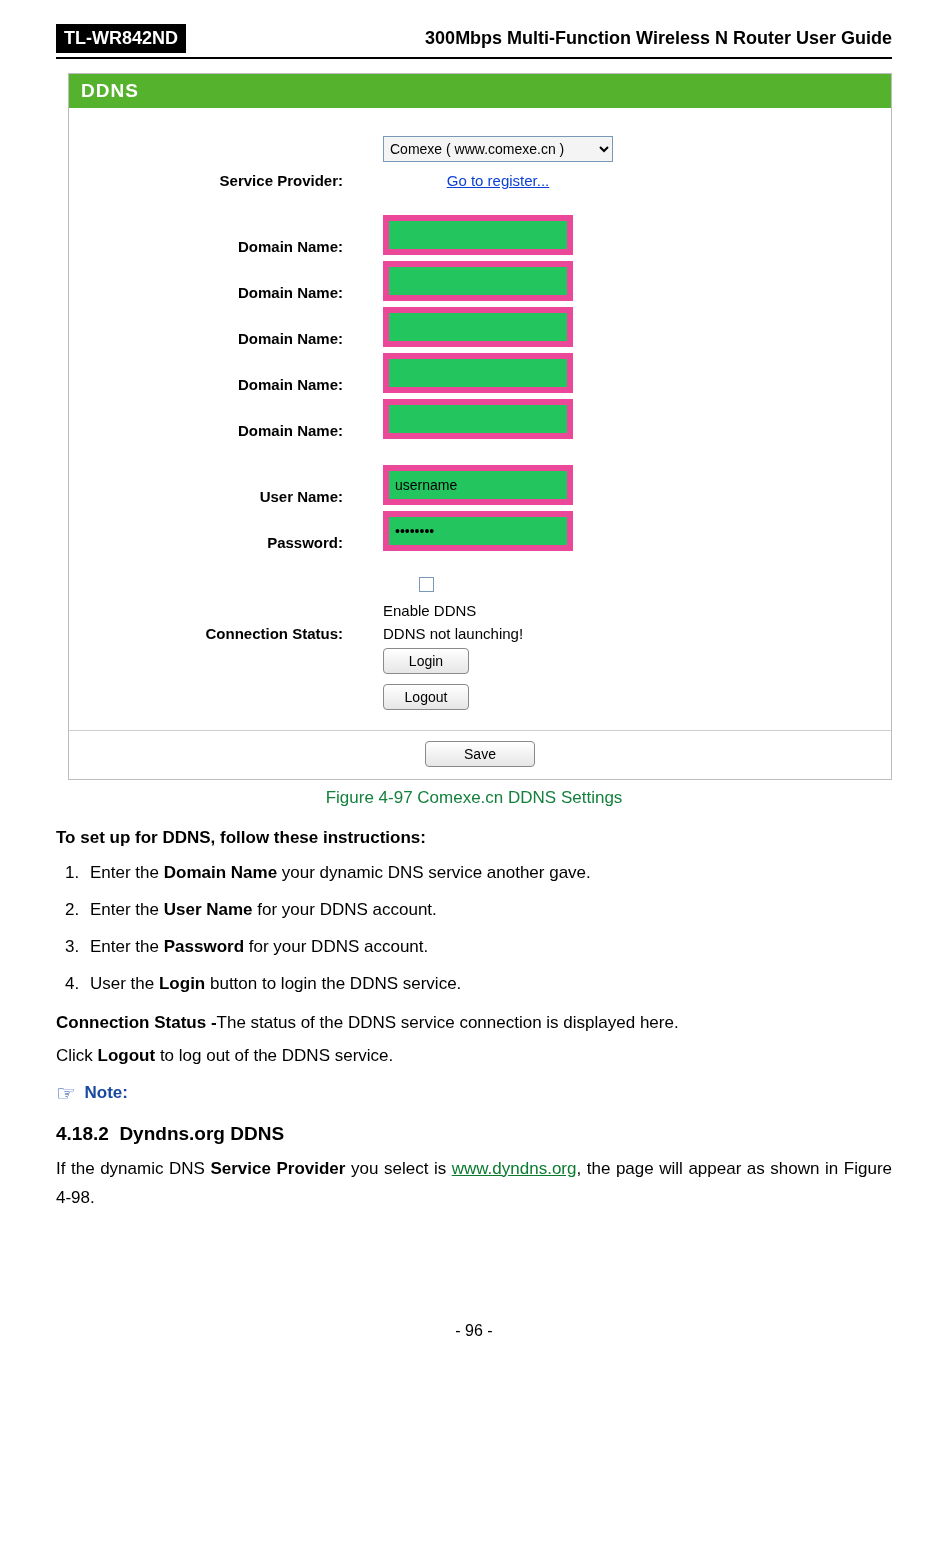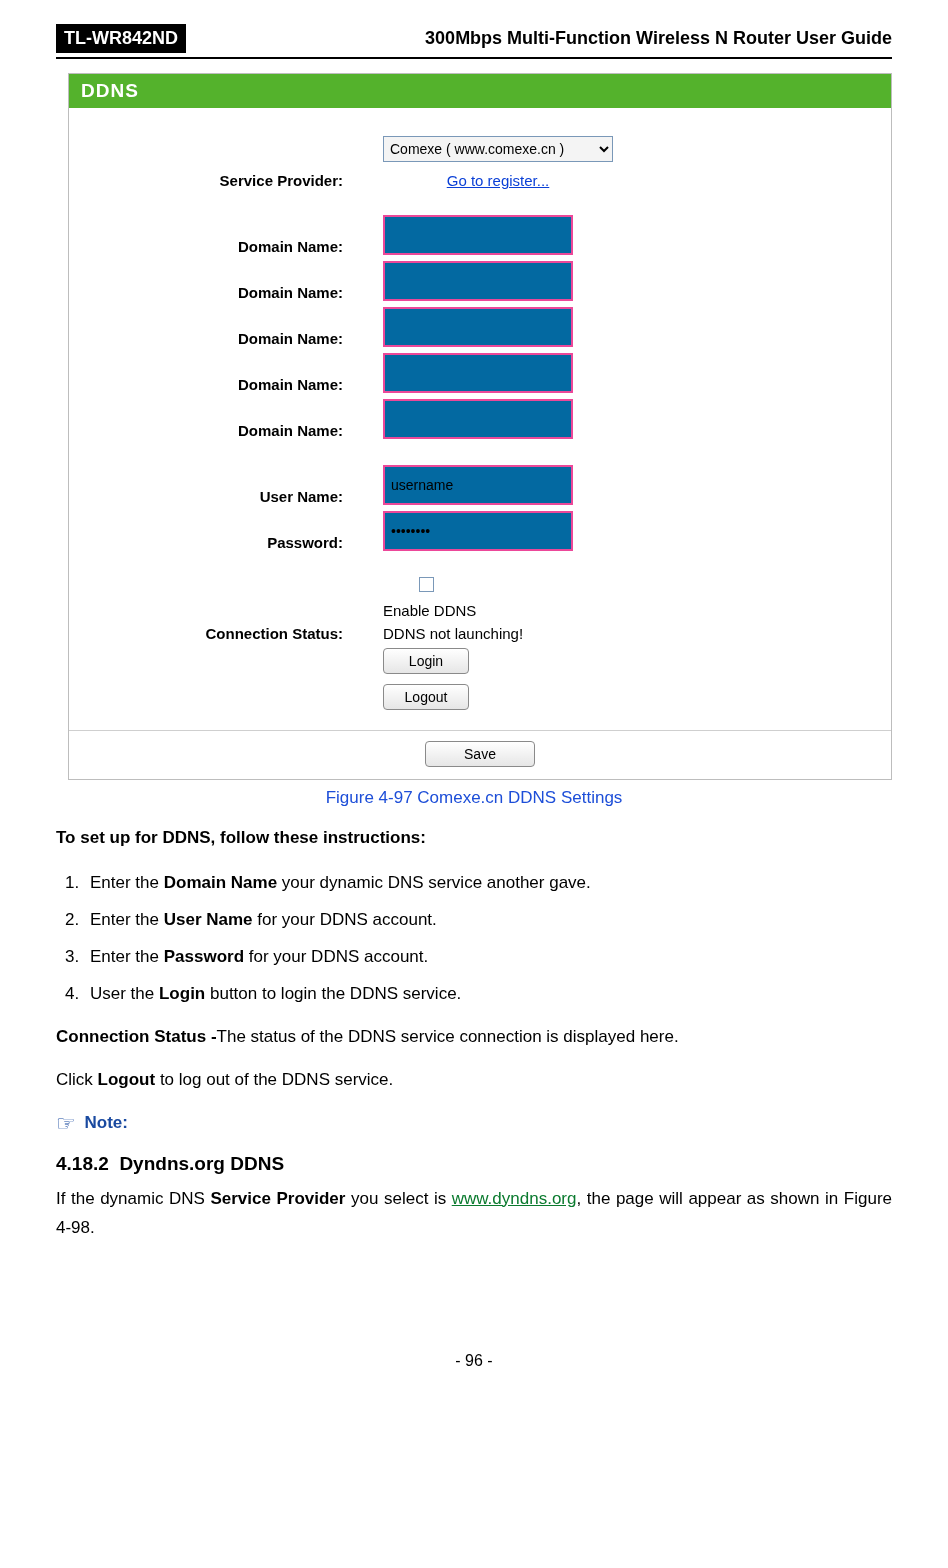--- a/index.html
+++ b/index.html
@@ -80,23 +80,23 @@
       height: 26px;
       font-size: 14px;
       border: 1px solid #7a98b8;
       background: #f4f4f4;
       padding: 2px;
     }
     input.tinput {
       width: 190px;
       height: 40px;
       font-size: 14px;
-      border: 2px solid #ec4899;
+      border: 6px solid #ec4899;
       padding: 2px 6px;
-      background: #0369a1;
+      background: #22c55e;
     }
     .reg-link {
       color: #0a3fd6;
       text-decoration: underline;
       font-size: 15px;
       cursor: pointer;
     }
     .gap-row { height: 20px; }
     .chk {
       width: 15px;
@@ -123,24 +123,24 @@
       gap: 10px;
     }
     .panel-footer {
       border-top: 1px solid #cfcfcf;
       padding: 10px 0 12px 0;
       text-align: center;
     }
     .caption {
       text-align: center;
       font-size: 17px;
-      color: #1d4ed8;
+      color: #15803d;
       margin: 6px 0 18px 0;
     }
-    .body-text { font-size: 17px; line-height: 1.45; margin: 18px 0; }
+    .body-text { font-size: 17px; line-height: 1.45; margin: 8px 0; }
     .body-text b { font-weight: bold; }
     ol.steps { font-size: 17px; line-height: 1.6; padding-left: 28px; margin: 8px 0 14px 0;}
     ol.steps li { margin-bottom: 10px; padding-left: 6px;}
     .note-head {
       color: #1a4aa0;
       font-size: 17px;
       margin: 12px 0 16px 0;
     }
     .note-head .hand {
       font-size: 22px;

